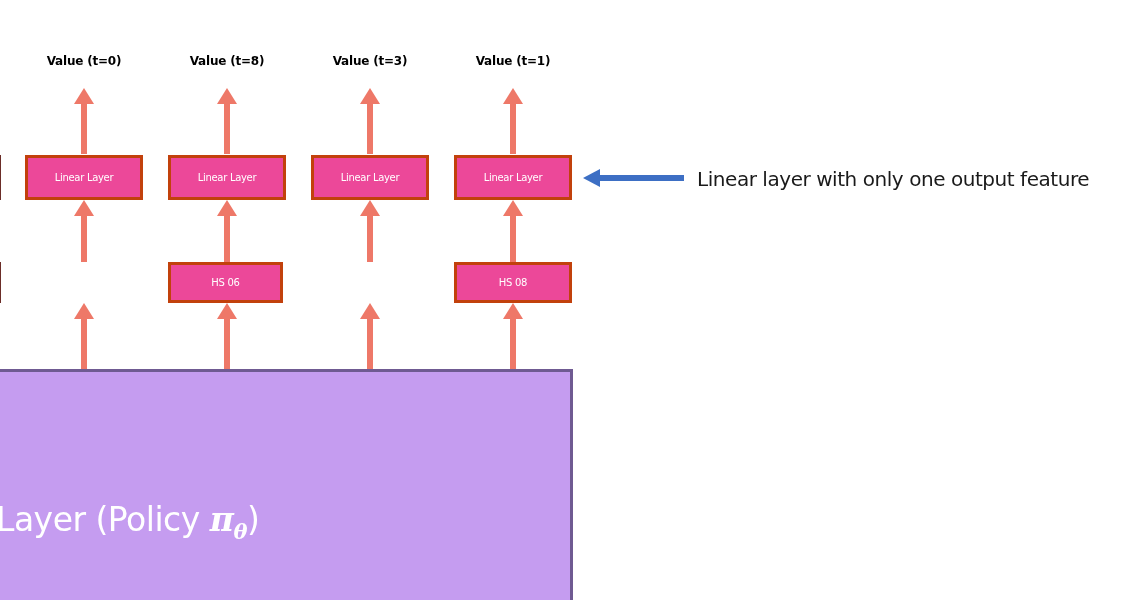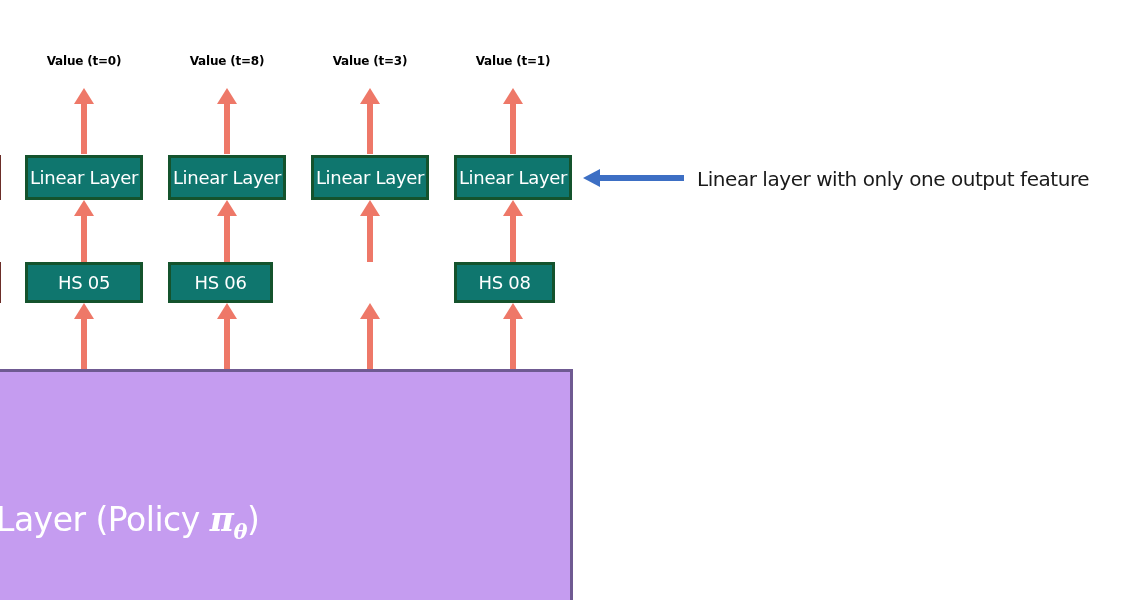--- a/index.html
+++ b/index.html
@@ -28,28 +28,28 @@
     font-size: 12px;
     letter-spacing: -0.2px;
     color: #000000;
     white-space: nowrap;
   }
 
   
   .node-box {
     position: absolute;
     box-sizing: border-box;
-    background: #0f766e;
-    border: 3px solid #14532d;
+    background: #ec4899;
+    border: 3px solid #c2410c;
     display: flex;
     align-items: center;
     justify-content: center;
     color: #ffffff;
     font-family: "DejaVu Sans", sans-serif;
-    font-size: 18px;
+    font-size: 10px;
     letter-spacing: -0.3px;
     white-space: nowrap;
   }
   .node-box.linear { height: 45px; }
   .node-box.hs     { height: 41px; }
 
   
   .node-sliver {
     position: absolute;
     box-sizing: border-box;
@@ -191,23 +191,22 @@
     <div class="head"></div>
     <div class="shaft"></div>
   </div>
   <div class="arrow-up" style="left:503px; top:200px; height:62px;">
     <div class="head"></div>
     <div class="shaft"></div>
   </div>
 
   <div class="node-sliver" style="left:-3px; top:262px; width:4px; height:41px;"></div>
 
-  <div class="node-box hs" style="left:25px; top:262px; width:118px;">HS 05</div>
-  <div class="node-box hs" style="left:168px; top:262px; width:105px;">HS 06</div>
-  <div class="node-box hs" style="left:454px; top:262px; width:101px;">HS 08</div>
+  <div class="node-box hs" style="left:168px; top:262px; width:115px;">HS 06</div>
+  <div class="node-box hs" style="left:454px; top:262px; width:118px;">HS 08</div>
 
   <div class="arrow-up" style="left:74px; top:303px; height:66px;">
     <div class="head"></div>
     <div class="shaft"></div>
   </div>
   <div class="arrow-up" style="left:217px; top:303px; height:66px;">
     <div class="head"></div>
     <div class="shaft"></div>
   </div>
   <div class="arrow-up" style="left:360px; top:303px; height:66px;">

